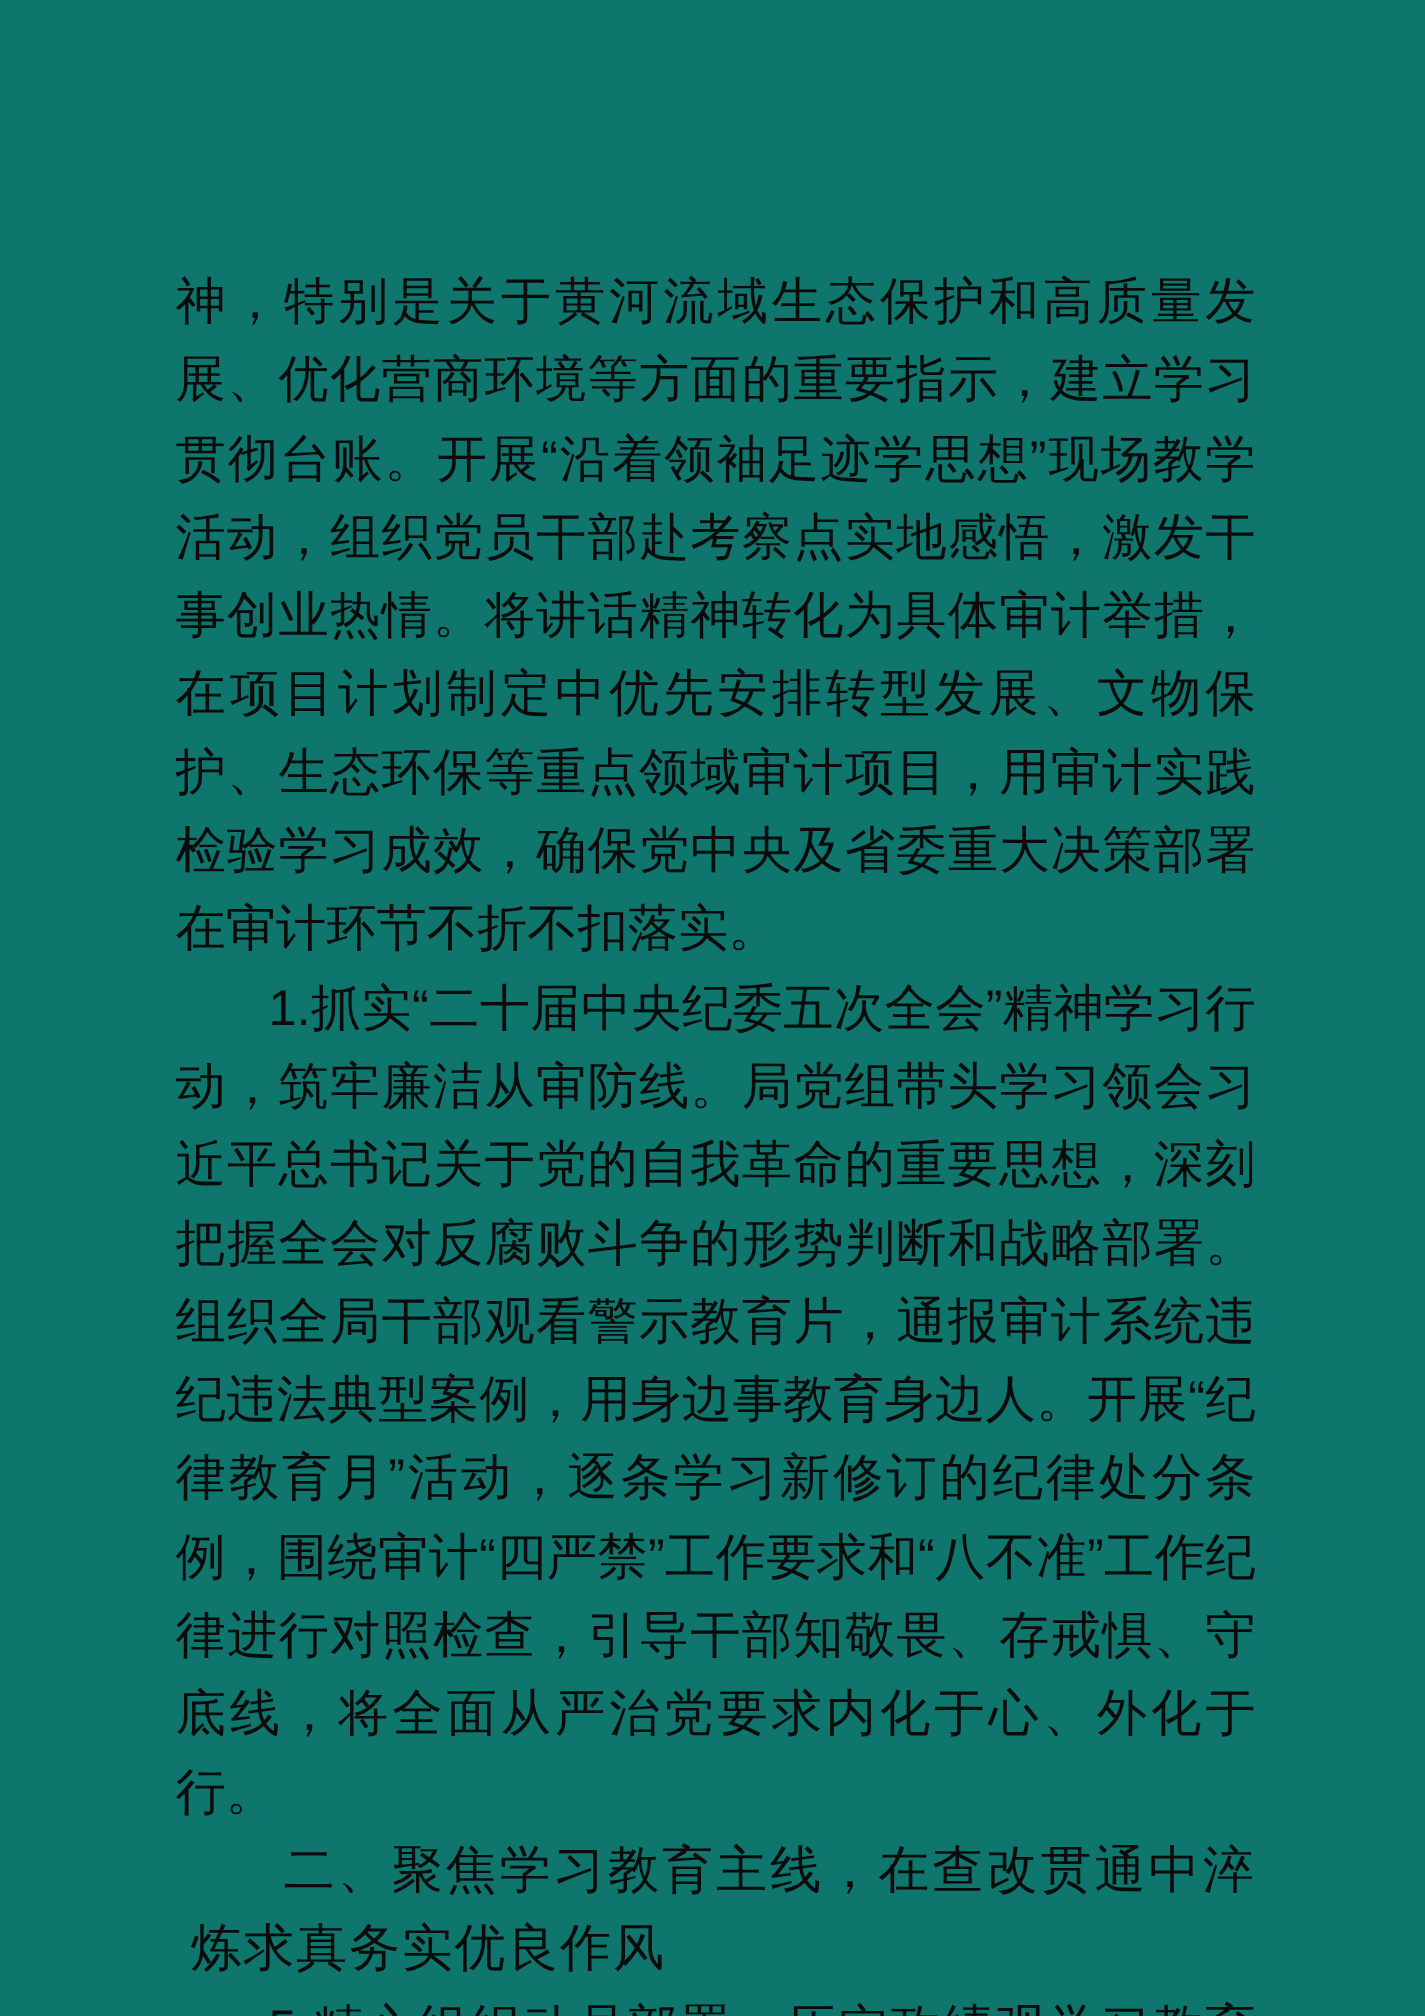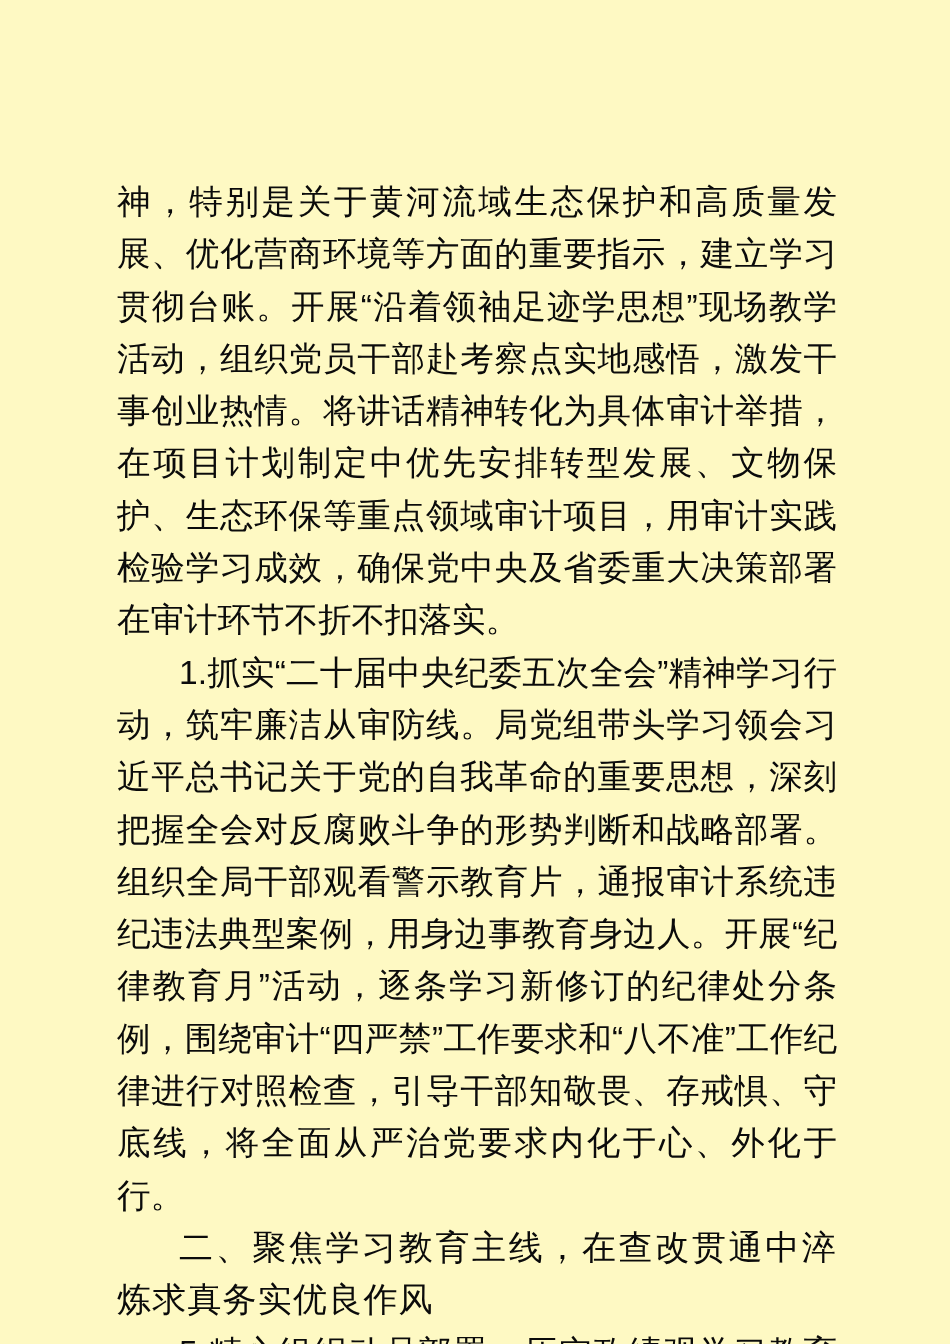--- a/index.html
+++ b/index.html
@@ -57,26 +57,27 @@
     text-indent: 62px;
   }
 
   
   .para.heading {
     text-indent: 62px;
     font-family: "Liberation Serif", "DejaVu Serif", serif;
     font-weight: 400;
     letter-spacing: 1.2px;
     font-size: 34px;
+    margin-left: 10px;
   }
 </style>
 </head>
 <body>
 
-<div id="page" style="background: #fef9c3; color: rgb(11, 11, 11);">
+<div id="page" style="background: #0f766e; color: rgb(11, 11, 11);">
 
   <div id="text-column">
 
     <p class="para cont">神，特别是关于黄河流域生态保护和高质量发展、优化营商环境等方面的重要指示，建立学习贯彻台账。开展“沿着领袖足迹学思想”现场教学活动，组织党员干部赴考察点实地感悟，激发干事创业热情。将讲话精神转化为具体审计举措，在项目计划制定中优先安排转型发展、文物保护、生态环保等重点领域审计项目，用审计实践检验学习成效，确保党中央及省委重大决策部署在审计环节不折不扣落实。</p>
 
     <p class="para indent">1.抓实“二十届中央纪委五次全会”精神学习行动，筑牢廉洁从审防线。局党组带头学习领会习近平总书记关于党的自我革命的重要思想，深刻把握全会对反腐败斗争的形势判断和战略部署。组织全局干部观看警示教育片，通报审计系统违纪违法典型案例，用身边事教育身边人。开展“纪律教育月”活动，逐条学习新修订的纪律处分条例，围绕审计“四严禁”工作要求和“八不准”工作纪律进行对照检查，引导干部知敬畏、存戒惧、守底线，将全面从严治党要求内化于心、外化于行。</p>
 
     <p class="para heading">二、聚焦学习教育主线，在查改贯通中淬炼求真务实优良作风</p>
 
     <p class="para indent">5.精心组织动员部署，压实政绩观学习教育主体责任。春节假期后第一时间召开全局树立和践行正确政绩观学习教育动</p>

